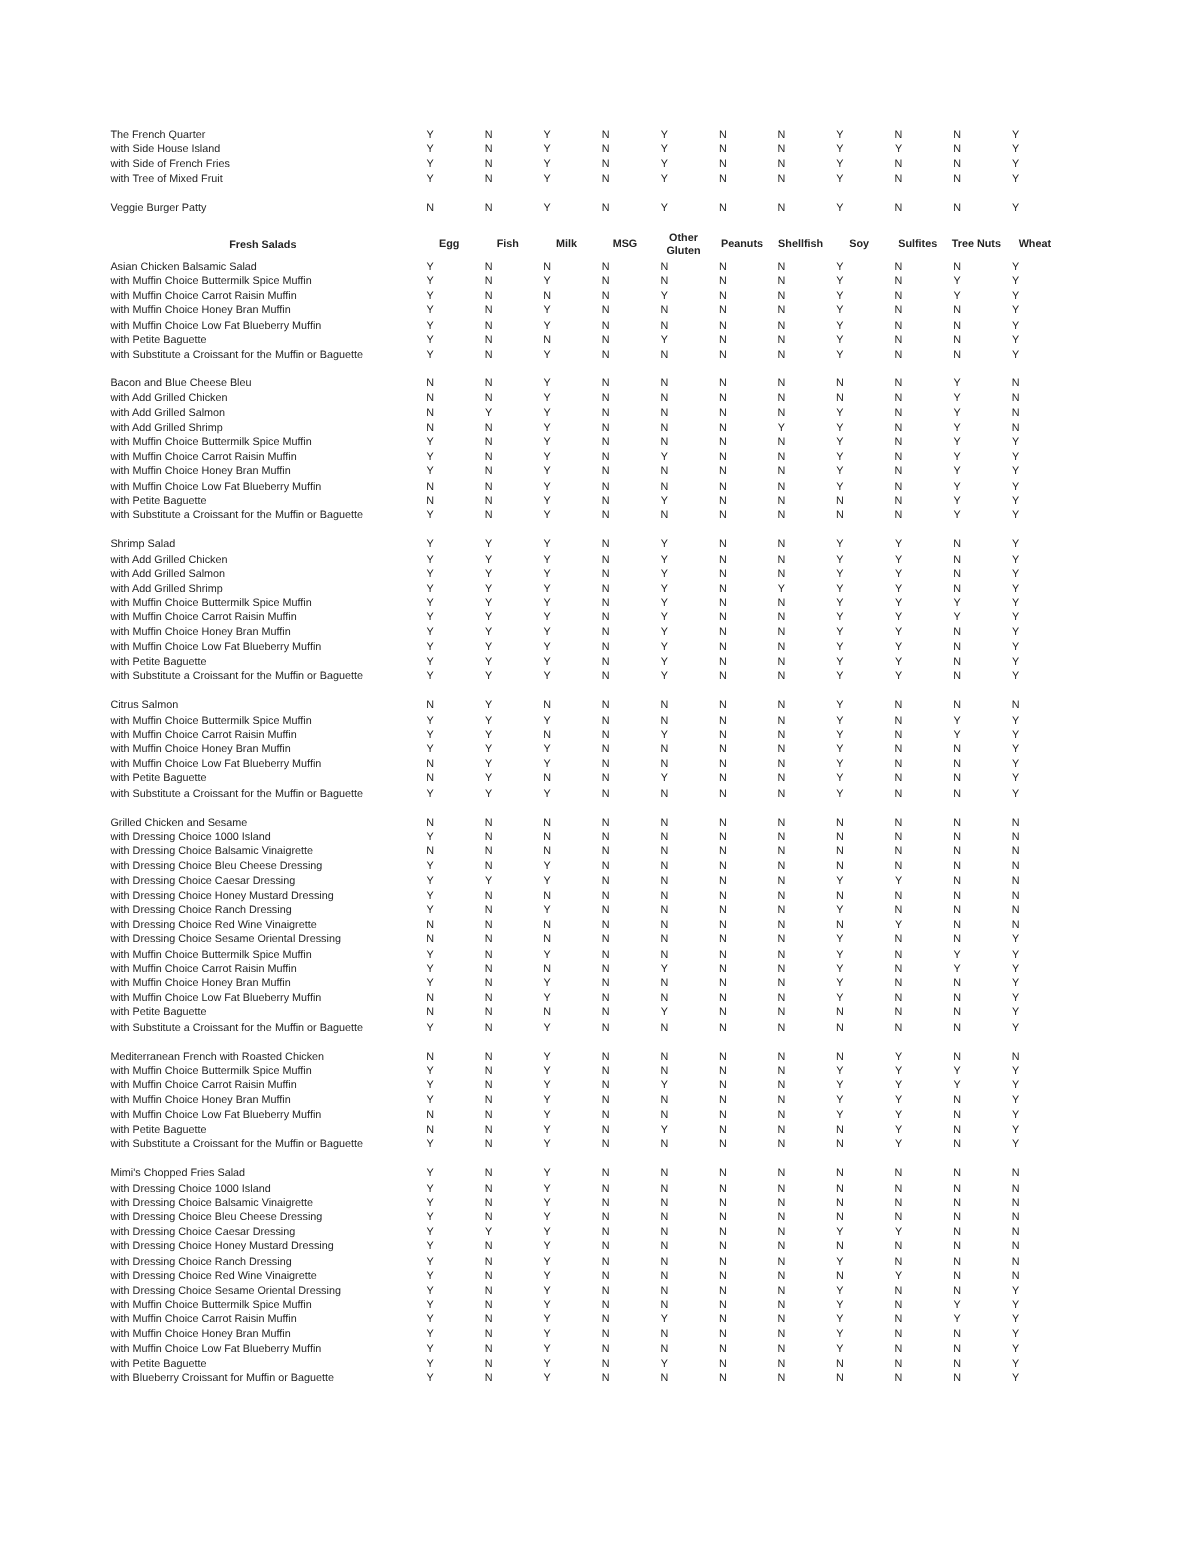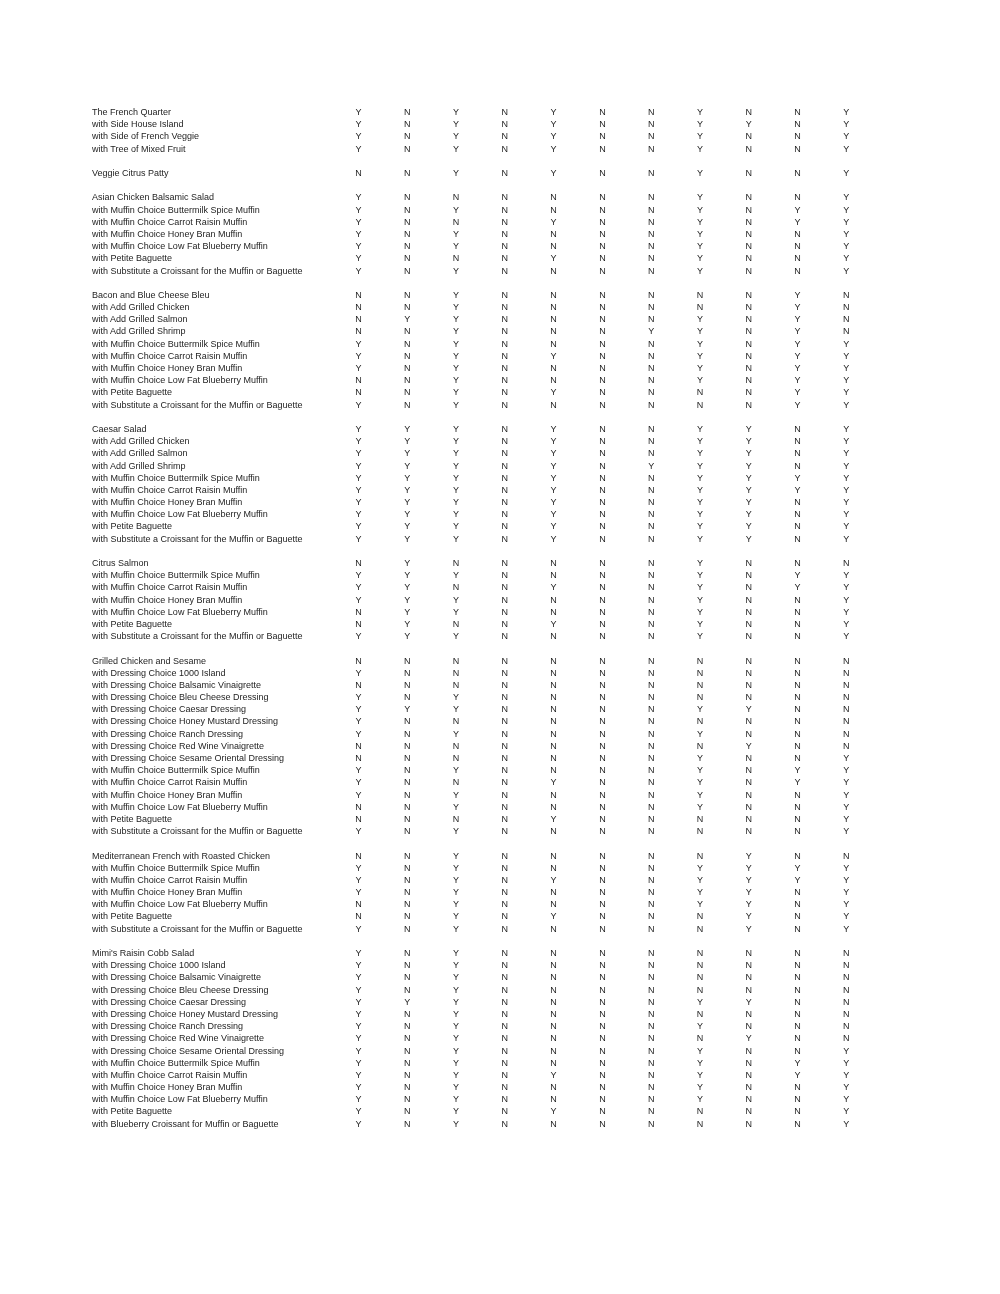--- a/index.html
+++ b/index.html
@@ -84,21 +84,21 @@
         <div class="val">N</div>
         <div class="val">Y</div>
         <div class="val">N</div>
         <div class="val">N</div>
         <div class="val">Y</div>
         <div class="val">Y</div>
         <div class="val">N</div>
         <div class="val">Y</div>
       </div>
       <div class="row">
-        <div class="label">with Side of French Veggie</div>
+        <div class="label">with Side of French Fries</div>
         <div class="val">Y</div>
         <div class="val">N</div>
         <div class="val">Y</div>
         <div class="val">N</div>
         <div class="val">Y</div>
         <div class="val">N</div>
         <div class="val">N</div>
         <div class="val">Y</div>
         <div class="val">N</div>
         <div class="val">N</div>
@@ -113,34 +113,49 @@
         <div class="val">Y</div>
         <div class="val">N</div>
         <div class="val">N</div>
         <div class="val">Y</div>
         <div class="val">N</div>
         <div class="val">N</div>
         <div class="val">Y</div>
       </div>
       <div class="spacer"></div>
       <div class="row">
-        <div class="label">Veggie Citrus Patty</div>
+        <div class="label">Veggie Burger Patty</div>
         <div class="val">N</div>
         <div class="val">N</div>
         <div class="val">Y</div>
         <div class="val">N</div>
         <div class="val">Y</div>
         <div class="val">N</div>
         <div class="val">N</div>
         <div class="val">Y</div>
         <div class="val">N</div>
         <div class="val">N</div>
         <div class="val">Y</div>
       </div>
       <div class="spacer"></div>
+      <div class="colhead-row">
+        <div class="section-title">Fresh Salads</div>
+        <div class="col">Egg</div>
+        <div class="col">Fish</div>
+        <div class="col">Milk</div>
+        <div class="col">MSG</div>
+        <div class="col">Other
+Gluten</div>
+        <div class="col">Peanuts</div>
+        <div class="col">Shellfish</div>
+        <div class="col">Soy</div>
+        <div class="col">Sulfites</div>
+        <div class="col">Tree Nuts</div>
+        <div class="col">Wheat</div>
+      </div>
       <div class="row">
         <div class="label">Asian Chicken Balsamic Salad</div>
         <div class="val">Y</div>
         <div class="val">N</div>
         <div class="val">N</div>
         <div class="val">N</div>
         <div class="val">N</div>
         <div class="val">N</div>
         <div class="val">N</div>
         <div class="val">Y</div>
@@ -368,21 +383,21 @@
         <div class="val">N</div>
         <div class="val">N</div>
         <div class="val">N</div>
         <div class="val">N</div>
         <div class="val">N</div>
         <div class="val">Y</div>
         <div class="val">Y</div>
       </div>
       <div class="spacer"></div>
       <div class="row">
-        <div class="label">Caesar Salad</div>
+        <div class="label">Shrimp Salad</div>
         <div class="val">Y</div>
         <div class="val">Y</div>
         <div class="val">Y</div>
         <div class="val">N</div>
         <div class="val">Y</div>
         <div class="val">N</div>
         <div class="val">N</div>
         <div class="val">Y</div>
         <div class="val">Y</div>
         <div class="val">N</div>
@@ -918,21 +933,21 @@
         <div class="val">N</div>
         <div class="val">N</div>
         <div class="val">N</div>
         <div class="val">N</div>
         <div class="val">Y</div>
         <div class="val">N</div>
         <div class="val">Y</div>
       </div>
       <div class="spacer"></div>
       <div class="row">
-        <div class="label">Mimi's Raisin Cobb Salad</div>
+        <div class="label">Mimi's Chopped Fries Salad</div>
         <div class="val">Y</div>
         <div class="val">N</div>
         <div class="val">Y</div>
         <div class="val">N</div>
         <div class="val">N</div>
         <div class="val">N</div>
         <div class="val">N</div>
         <div class="val">N</div>
         <div class="val">N</div>
         <div class="val">N</div>

